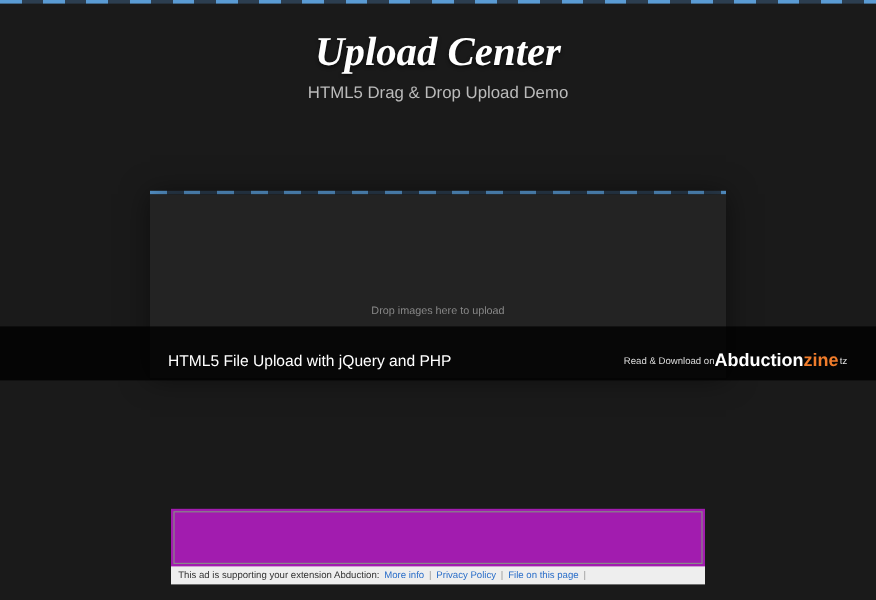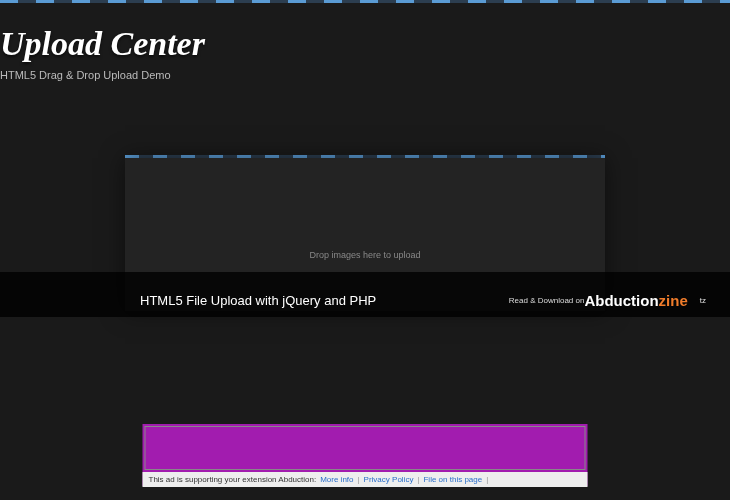--- a/index.html
+++ b/index.html
@@ -1,30 +1,30 @@
 <!DOCTYPE html>
 <html><head>
 <meta charset="utf-8">
 <style>
 *{margin:0;padding:0;box-sizing:border-box}
 body{width:730px;height:500px;background:#1a1a1a;font-family:Arial,Helvetica,sans-serif;color:#fff;overflow:hidden;position:relative}
 .top-stripe{height:3px;background:repeating-linear-gradient(90deg,#5a9bd4 0 18px,#2c3e50 18px 36px)}
-.header{padding:22px 0 12px}
+.header{text-align:center;padding:22px 0 12px}
 .title{font-family:'Brush Script MT','Lucida Handwriting',cursive;font-style:italic;font-size:34px;font-weight:700;color:#fff;text-shadow:0 2px 3px rgba(0,0,0,0.6)}
-.subtitle{font-size:11px;color:#bbb;margin-top:6px}
+.subtitle{font-size:14px;color:#bbb;margin-top:6px}
 .dropbox-wrap{margin:62px auto 0;width:480px}
 .dropbox-top{height:3px;background:repeating-linear-gradient(90deg,#5a9bd4 0 14px,#2c3e50 14px 28px)}
 .dropbox{background:#232323;height:153px;box-shadow:0 0 22px rgba(0,0,0,0.5);text-align:center;position:relative}
 .drop-text{font-size:9px;color:#888;position:absolute;top:60%;left:0;right:0}
 .overlay{position:absolute;top:272px;left:0;right:0;height:45px;background:rgba(0,0,0,0.78);display:flex;align-items:center;padding:12px 24px 0 140px}
 .overlay-title{flex:1;font-size:13px;color:#fff}
 .overlay-right{font-size:8px;color:#ddd;margin-right:0}
 .tz-logo{display:inline-flex;align-items:center;font:700 15px 'Trebuchet MS',Arial,sans-serif;color:#fff}
 .tz-logo .orange{color:#f07c2b}
-.tz-logo sup{font-size:8px;color:#e0e0e0;font-weight:400;margin-left:12px}
+.tz-logo sup{font-size:8px;color:#e0e0e0;font-weight:400;margin-left:1px}
 .ad-box{position:absolute;bottom:14px;left:50%;transform:translateX(-50%);width:445px;height:62px;background:#a21caf;color:#333}
 .ad-inner{margin:2px;height:44px;border:1px solid #888}
 .ad-bar{background:#eee;font-size:8px;color:#333;padding:3px 6px;display:flex;gap:4px;white-space:nowrap}
 .ad-bar a{color:#2a6ec9;text-decoration:none}
 .sep{color:#999}
 </style>
 </head>
 <body>
 
 <div class="top-stripe"></div>

